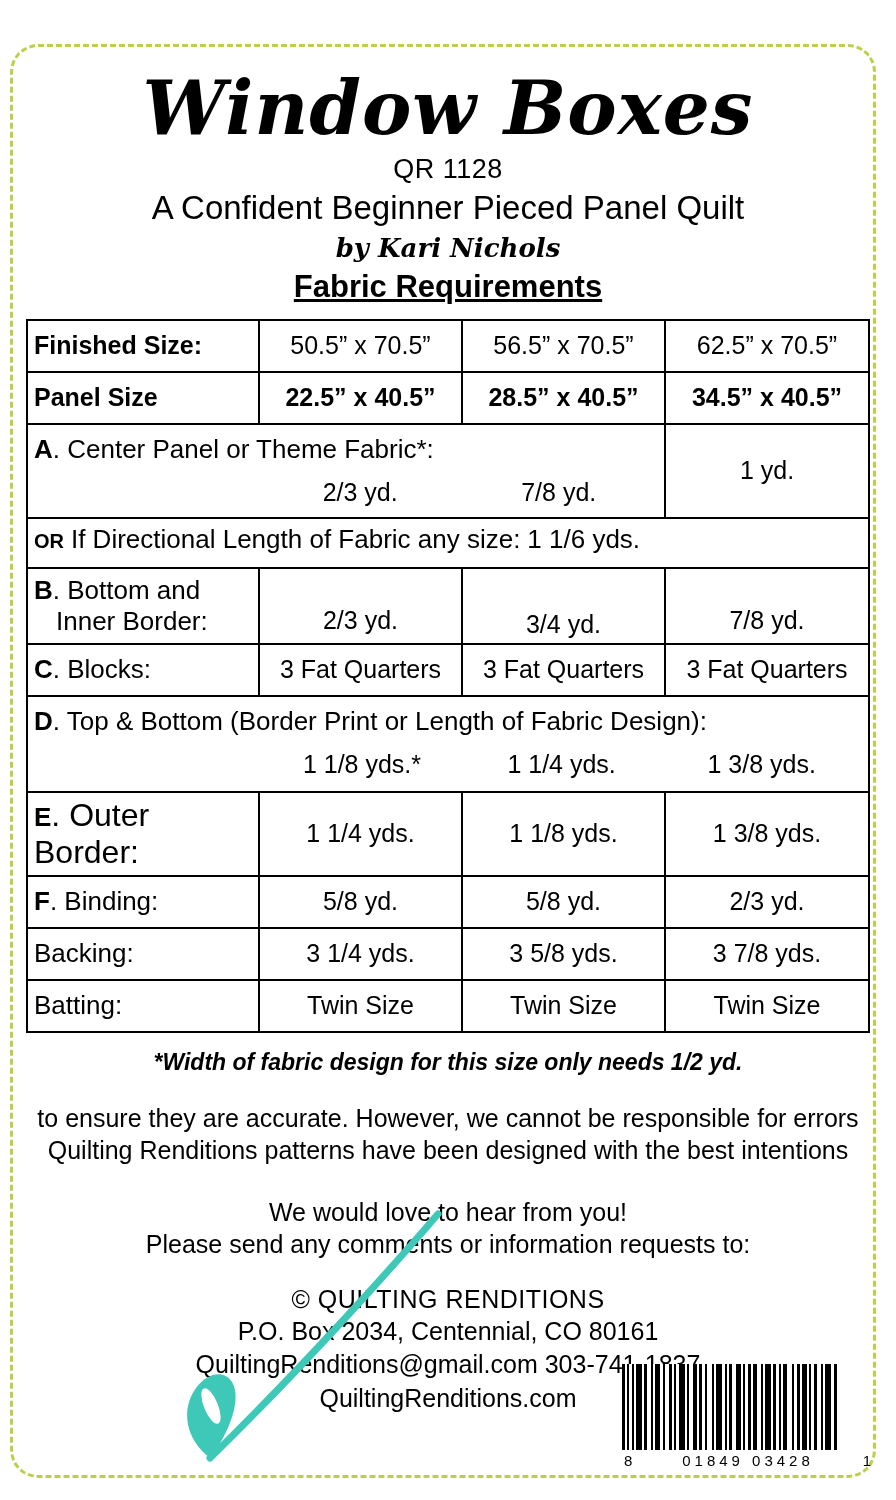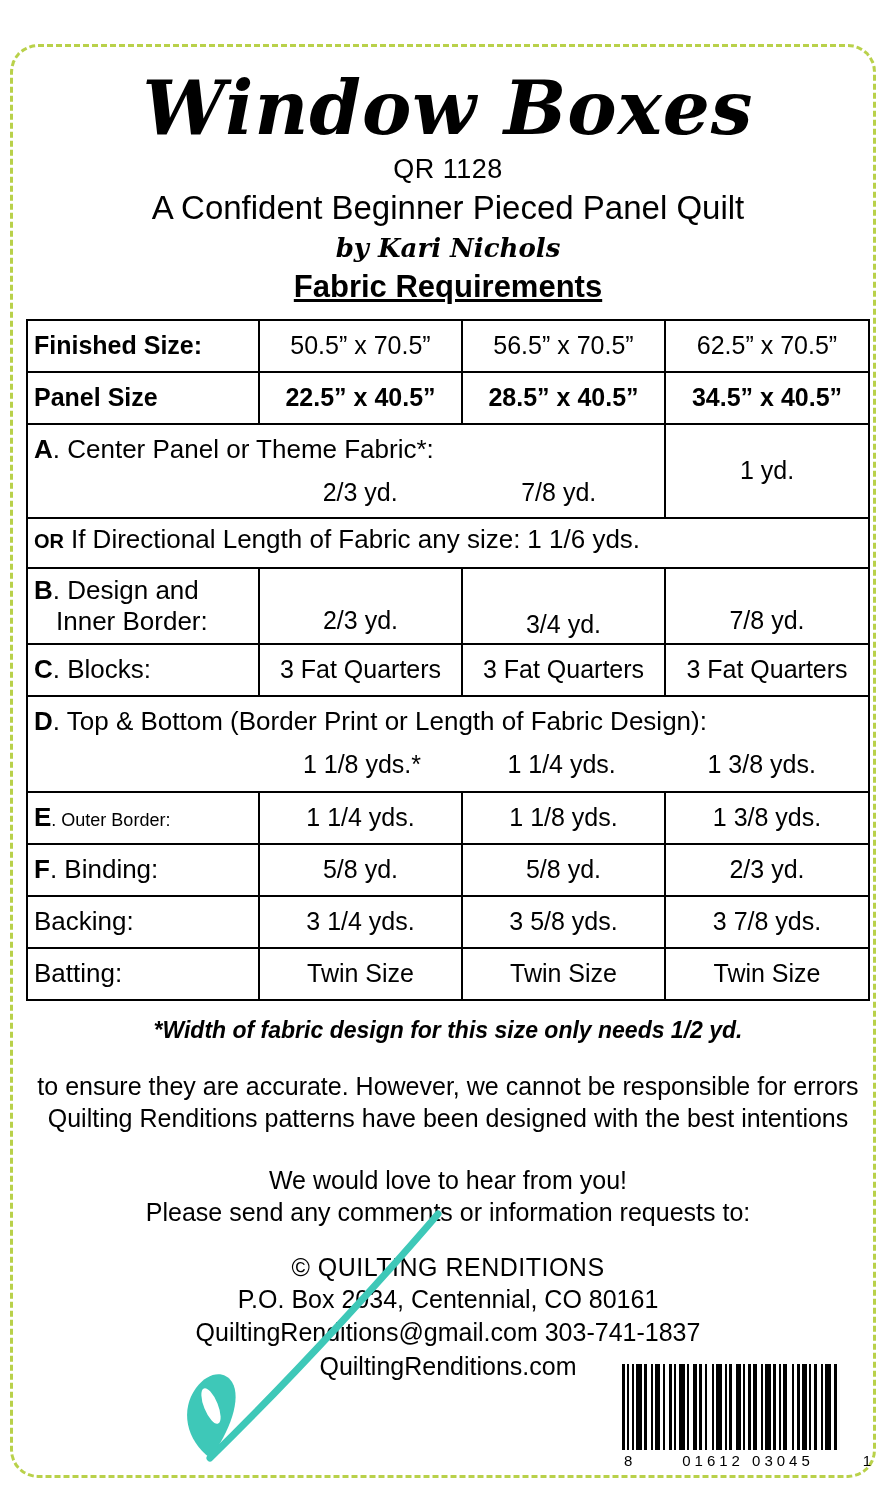--- a/index.html
+++ b/index.html
@@ -249,21 +249,21 @@
           <td colspan="4" class="nb-t lft" style="padding-top:0;padding-bottom:6px;">
             <span class="b" style="font-size:20px;">OR</span>
             <span style="font-size:26px;">If Directional Length of Fabric any size:</span>
             <span style="font-size:26px;">1 1/6 yds.</span>
           </td>
         </tr>
 
         <tr>
           <td class="lft" style="padding-top:6px;padding-bottom:6px;">
             <div style="font-size:26px;">
-              <span class="b">B</span><span>. Design and</span>
+              <span class="b">B</span><span>. Bottom and</span>
             </div>
             <div style="font-size:26px;padding-left:22px;">Inner Border:</div>
           </td>
           <td class="ctr" style="vertical-align:bottom;padding-bottom:8px;">2/3 yd.</td>
           <td class="ctr" style="vertical-align:bottom;">3/4 yd.</td>
           <td class="ctr" style="vertical-align:bottom;padding-bottom:8px;">7/8 yd.</td>
         </tr>
 
         <tr>
           <td class="lft">
@@ -285,21 +285,21 @@
               <span style="width:232px;"></span>
               <span style="width:203px;">1 1/8 yds.*</span>
               <span style="width:203px;">1 1/4 yds.</span>
               <span style="width:204px;">1 3/8 yds.</span>
             </div>
           </td>
         </tr>
 
         <tr>
           <td class="lft">
-            <span class="b" style="font-size:26px;">E</span><span style="font-size:18px;">. Outer Border:</span>
+            <span class="b" style="font-size:26px;">E</span><span style="font-size:32px;">. Outer Border:</span>
           </td>
           <td class="ctr">1 1/4 yds.</td>
           <td class="ctr">1 1/8 yds.</td>
           <td class="ctr">1 3/8 yds.</td>
         </tr>
 
         <tr>
           <td class="lft">
             <span class="b" style="font-size:26px;">F</span><span style="font-size:26px;">. Binding:</span>
           </td>
@@ -419,18 +419,18 @@
       <i style="width:3px"></i>
         <i style="width:4px;background:#fff"></i>
         <i style="width:2px"></i>
         <i style="width:2px;background:#fff"></i>
       <i style="width:6px"></i>
         <i style="width:3px;background:#fff"></i>
         <i style="width:3px"></i>
     </div>
     <div class="barcode-num">
       <span>8</span>
-      <span class="mid">01612 03045</span>
+      <span class="mid">01849 03428</span>
       <span>1</span>
     </div>
   </div>
 
 </div>
 
 </body></html>

